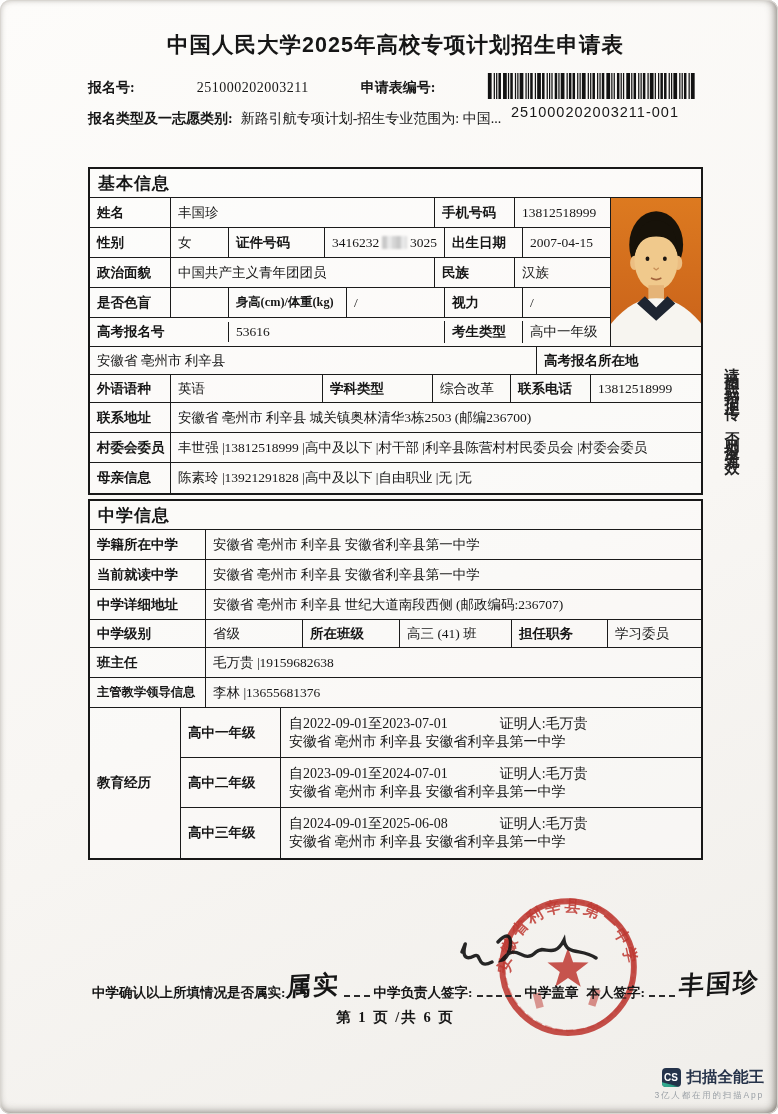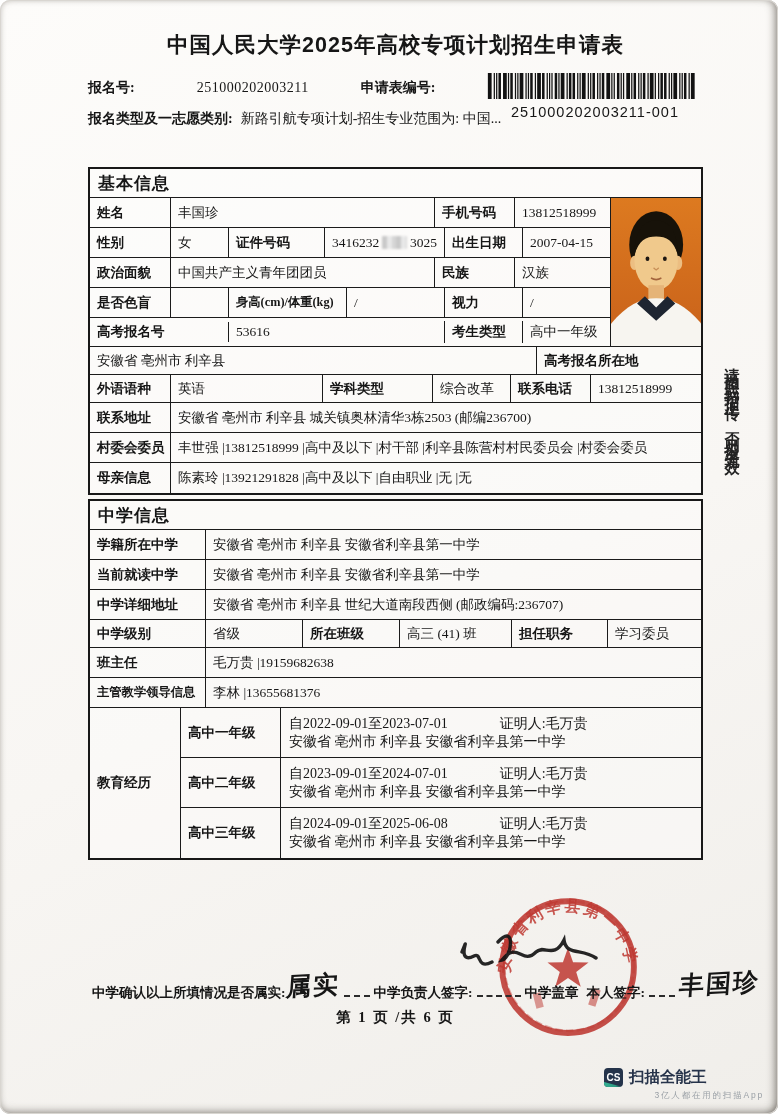--- a/index.html
+++ b/index.html
@@ -85,21 +85,21 @@
   .dash-seg { display:inline-block; width:44px; height:9px; border-bottom:2.2px dashed #2b2b2b;
               margin:0 4px; }
   .dash-seg.short { width:26px; }
   .page-info { position:absolute; left:0; top:128px; width:615px; text-align:center;
                font-size:14.5px; font-weight:700; letter-spacing:2px; }
 
   
   .side-note { position:absolute; left:722px; top:356px; writing-mode:vertical-rl;
                font-size:15px; font-weight:600; letter-spacing:5.5px; color:#222; }
   .watermark { position:absolute; right:14px; bottom:12px; width:160px; }
-  .wm-top { display:flex; align-items:center; gap:6px; }
+  .wm-top { display:flex; align-items:center; justify-content:flex-end; gap:6px; }
   .wm-badge { position:relative; width:19px; height:19px; background:#24334a; border-radius:4px;
               color:#fff; font-family:"Liberation Sans","DejaVu Sans",sans-serif;
               font-weight:700; font-size:10px; display:flex; align-items:center;
               justify-content:center; overflow:hidden; }
   .wm-badge::after { content:""; position:absolute; left:0; bottom:0; width:100%; height:5px;
               background:linear-gradient(90deg,#35b897,#2d9f85 60%,transparent); opacity:.95;
               clip-path:polygon(0 100%,100% 100%,0 0); }
   .wm-name { color:#26334a; font-weight:700; font-size:15.5px;
              font-family:"Liberation Sans","DejaVu Sans",sans-serif; }
   .wm-tag { text-align:right; margin-top:2px; font-size:8.5px; color:#9aa0a6;

